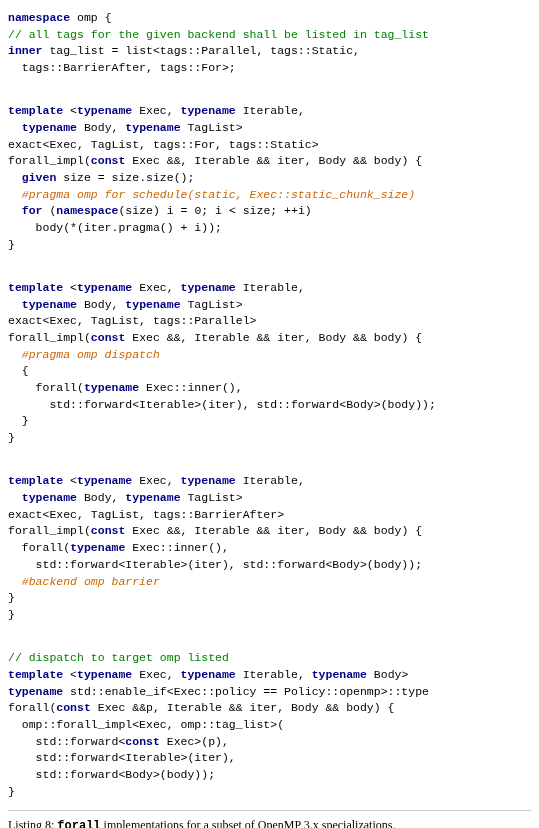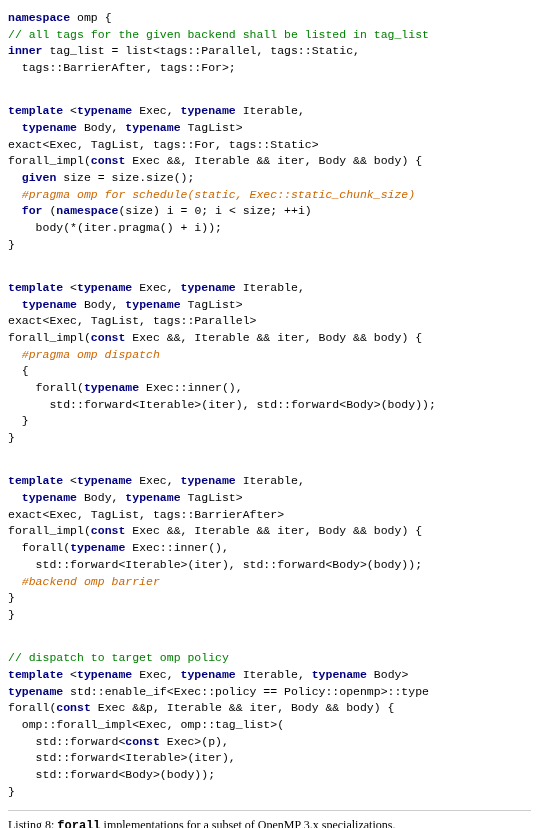--- a/index.html
+++ b/index.html
@@ -76,21 +76,21 @@
 <span class="plain">  </span><span class="kw">typename</span><span class="plain"> Body, </span><span class="kw">typename</span><span class="plain"> TagList&gt;</span>
 <span class="plain">exact&lt;Exec, TagList, tags::BarrierAfter&gt;</span>
 <span class="plain">forall_impl(</span><span class="kw">const</span><span class="plain"> Exec &amp;&amp;, Iterable &amp;&amp; iter, Body &amp;&amp; body) {</span>
 <span class="plain">  forall(</span><span class="kw">typename</span><span class="plain"> Exec::inner(),</span>
 <span class="plain">    std::forward&lt;Iterable&gt;(iter), std::forward&lt;Body&gt;(body));</span>
 <span class="pp">  #backend omp barrier</span>
 <span class="plain">}</span>
 <span class="plain">}</span></div>
 
   <div class="code-block">
-<span class="cm">// dispatch to target omp policy</span>
+<span class="cm">// dispatch to target omp listed</span>
 <span class="kw">template</span><span class="plain"> &lt;</span><span class="kw">typename</span><span class="plain"> Exec, </span><span class="kw">typename</span><span class="plain"> Iterable, </span><span class="kw">typename</span><span class="plain"> Body&gt;</span>
 <span class="kw">typename</span><span class="plain"> std::enable_if&lt;Exec::policy == Policy::openmp&gt;::type</span>
 <span class="plain">forall(</span><span class="kw">const</span><span class="plain"> Exec &amp;&amp;p, Iterable &amp;&amp; iter, Body &amp;&amp; body) {</span>
 <span class="plain">  omp::forall_impl&lt;Exec, omp::tag_list&gt;(</span>
 <span class="plain">    std::forward&lt;</span><span class="kw">const</span><span class="plain"> Exec&gt;(p),</span>
 <span class="plain">    std::forward&lt;Iterable&gt;(iter),</span>
 <span class="plain">    std::forward&lt;Body&gt;(body));</span>
 <span class="plain">}</span></div>
 
 </div>

